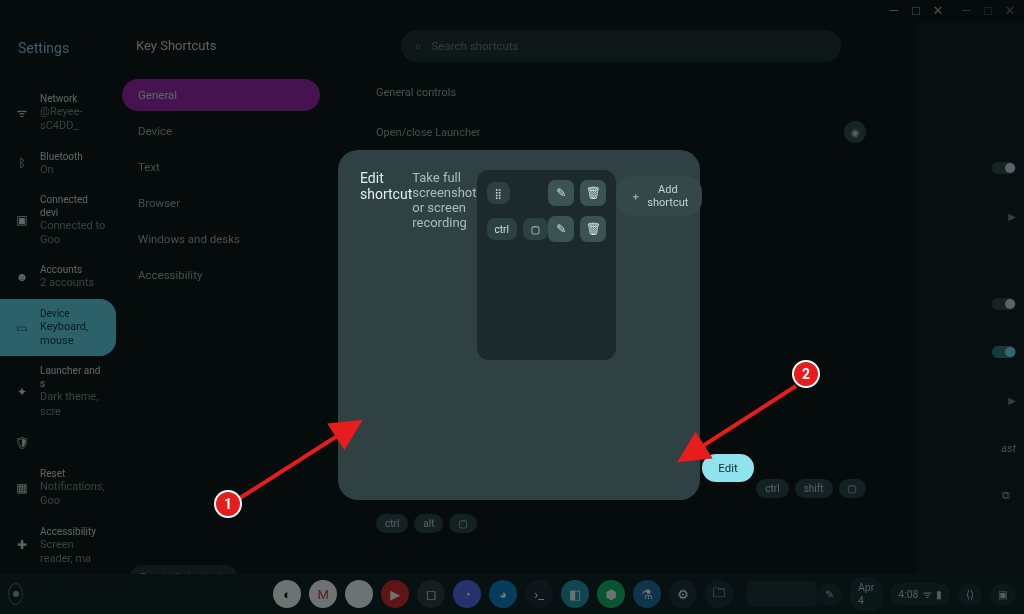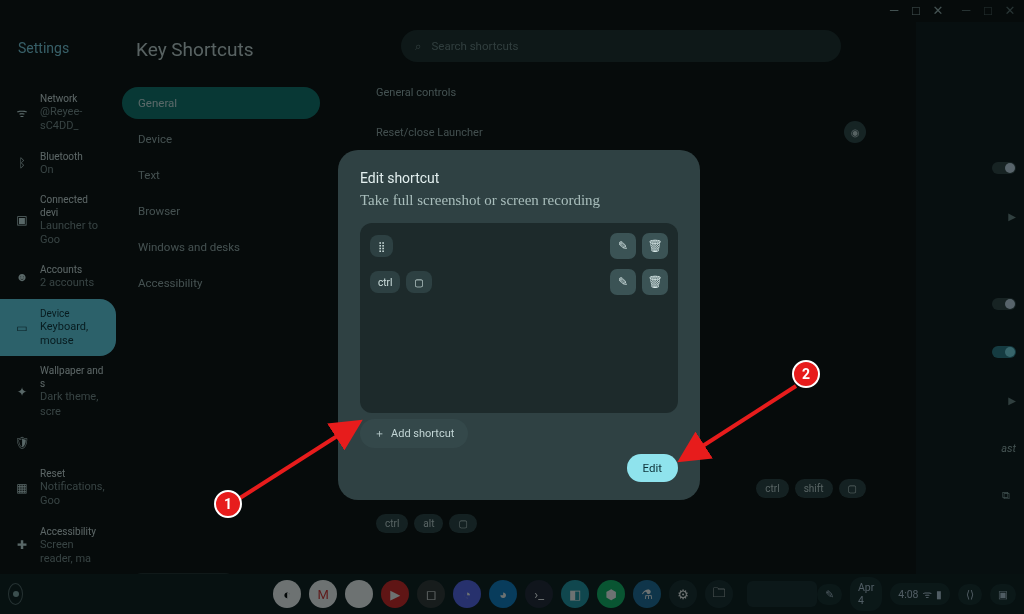--- a/index.html
+++ b/index.html
@@ -19,43 +19,43 @@
   .snav li { display: flex; align-items: center; gap: 10px; padding: 8px 10px 8px 14px; font-size: 11px; color: #b8c6c6; }
   .snav li .icon { width: 16px; height: 16px; display: inline-flex; align-items: center; justify-content: center; font-size: 12px; color: #cfe6e6; flex-shrink: 0; }
   .snav li .txt { line-height: 1.3; overflow: hidden; }
   .snav li .title { font-size: 10px; color: #d4e0e0; }
   .snav li .sub { font-size: 11px; color: #7f8f8f; }
   .snav li.active { background: #65d6ed; border-radius: 0 16px 16px 0; }
   .snav li.active .title, .snav li.active .sub, .snav li.active .icon { color: #0b2f36; }
 
   
   .shortcuts-col { width: 210px; padding: 16px 6px; }
-  .shortcuts-title { font-size: 19px; color: #cddad9; margin-left: 14px; margin-bottom: 26px; }
+  .shortcuts-title { font-size: 13px; color: #cddad9; margin-left: 14px; margin-bottom: 26px; }
   .cat { list-style: none; }
   .cat li { font-size: 11.5px; color: #9eafaf; padding: 9px 16px; border-radius: 18px; margin-bottom: 4px; cursor: pointer; }
-  .cat li.active { background: #0f766e; color: #cfe6e6; }
+  .cat li.active { background: #a21caf; color: #cfe6e6; }
   .reset-link { margin-top: 270px; background: #222c2c; color: #9eafaf; font-size: 10.5px; padding: 6px 10px; border-radius: 12px; border: none; margin-left: 8px; cursor:pointer;}
 
   
   .main { flex: 1; padding: 0 40px; position: relative; }
   .search { margin: 8px auto 24px; width: 440px; height: 32px; background: #1d2929; border-radius: 18px; display: flex; align-items: center; padding: 0 14px; gap: 10px; color: #6f8383; font-size: 11.5px; }
   .section-label { font-size: 11px; color: #9cb1b1; margin: 18px 10px 14px; }
   .row { display: flex; align-items: center; justify-content: space-between; padding: 8px 10px; }
   .row .name { font-size: 11px; color: #98aaaa; }
   .pill-group { display: flex; gap: 6px; }
   .pill { background: #2d3f41; color: #cbdbdb; font-size: 10px; padding: 4px 9px; border-radius: 10px; }
   .pill.search-ico { width: 22px; height: 22px; border-radius: 50%; background: #304547; display:inline-flex;align-items:center;justify-content:center; padding:0;}
 
   
   .dim { position: absolute; inset: 0; background: rgba(3, 12, 12, 0.58); z-index: 5; }
 
   
-  .modal { position: absolute; left: 338px; top: 150px; width: 362px; height: 350px; background: #2f4143; border-radius: 20px; padding: 20px 22px 18px; z-index: 10; display:flex; flex-direction:column;}
+  .modal { position: absolute; left: 338px; top: 150px; width: 362px; height: 350px; background: #2f4143; border-radius: 20px; padding: 20px 22px 18px; z-index: 10; display:flex; flex-direction:row;}
   .modal h3 { font-size: 14px; color: #e3efef; font-weight: 400; margin-bottom: 6px; }
-  .modal .desc { font-size: 15px; color: #a9bebc; margin-bottom: 14px; font-family: Liberation Serif, serif; }
+  .modal .desc { font-size: 13px; color: #a9bebc; margin-bottom: 14px; }
   .sc-list { background: #1d2a2b; border-radius: 12px; padding: 10px 10px; height: 190px; }
   .sc-row { display: flex; align-items: center; justify-content: space-between; margin-bottom: 10px; }
   .sc-keys { display: flex; gap: 6px; }
   .key { background: #2d4042; color: #cfe0df; font-size: 10px; padding: 4px 8px; border-radius: 8px; min-width: 22px; height:22px; display:inline-flex;align-items:center;justify-content:center;}
   .sc-actions { display: flex; gap: 6px; }
   .ic-btn { width: 26px; height: 26px; background: #3b5355; border-radius: 7px; display:inline-flex;align-items:center;justify-content:center; color:#d6e6e6; cursor:pointer; font-size:12px;}
   .add-sc { margin-top: 6px; border: none; background: #34484a; color: #c2d5d5; font-size: 11px; padding: 7px 14px; border-radius: 16px; display: inline-flex; align-items: center; gap: 6px; cursor:pointer; align-self:flex-start;}
   .modal-footer { display:flex; justify-content:flex-end; margin-top:auto;}
   .done { border:none; background:#8fe3ed; color:#0d3239; font-size:11.5px; padding:7px 16px; border-radius:15px; cursor:pointer;}
 
@@ -113,41 +113,41 @@
           <span class="icon">ᛒ</span>
           <span class="txt">
             <div class="title">Bluetooth</div>
             <div class="sub">On</div>
           </span>
         </li>
       <li>
           <span class="icon">▣</span>
           <span class="txt">
             <div class="title">Connected devi</div>
-            <div class="sub">Launcher to Goo</div>
+            <div class="sub">Connected to Goo</div>
           </span>
         </li>
       <li>
           <span class="icon">☻</span>
           <span class="txt">
             <div class="title">Accounts</div>
             <div class="sub">2 accounts</div>
           </span>
         </li>
       <li class="active">
           <span class="icon">▭</span>
           <span class="txt">
             <div class="title">Device</div>
             <div class="sub">Keyboard, mouse</div>
           </span>
         </li>
       <li>
           <span class="icon">✦</span>
           <span class="txt">
-            <div class="title">Wallpaper and s</div>
+            <div class="title">Launcher and s</div>
             <div class="sub">Dark theme, scre</div>
           </span>
         </li>
       <li>
           <span class="icon">🛡</span>
         </li>
       <li>
           <span class="icon">▦</span>
           <span class="txt">
             <div class="title">Reset</div>
@@ -182,21 +182,21 @@
     <button class="reset-link">Reset all shortcuts</button>
   </div>
 
   <div class="main">
     <div class="search">
       <span>⌕</span>
       <span>Search shortcuts</span>
     </div>
     <div class="section-label">General controls</div>
     <div class="row">
-      <span class="name">Reset/close Launcher</span>
+      <span class="name">Open/close Launcher</span>
       <span class="pill search-ico">◉</span>
     </div>
     <div style="height:320px"></div>
     <div class="row" style="justify-content:flex-end;">
       <span class="pill-group">
         <span class="pill">ctrl</span>
         <span class="pill">shift</span>
         <span class="pill">▢</span>
       </span>
     </div>

